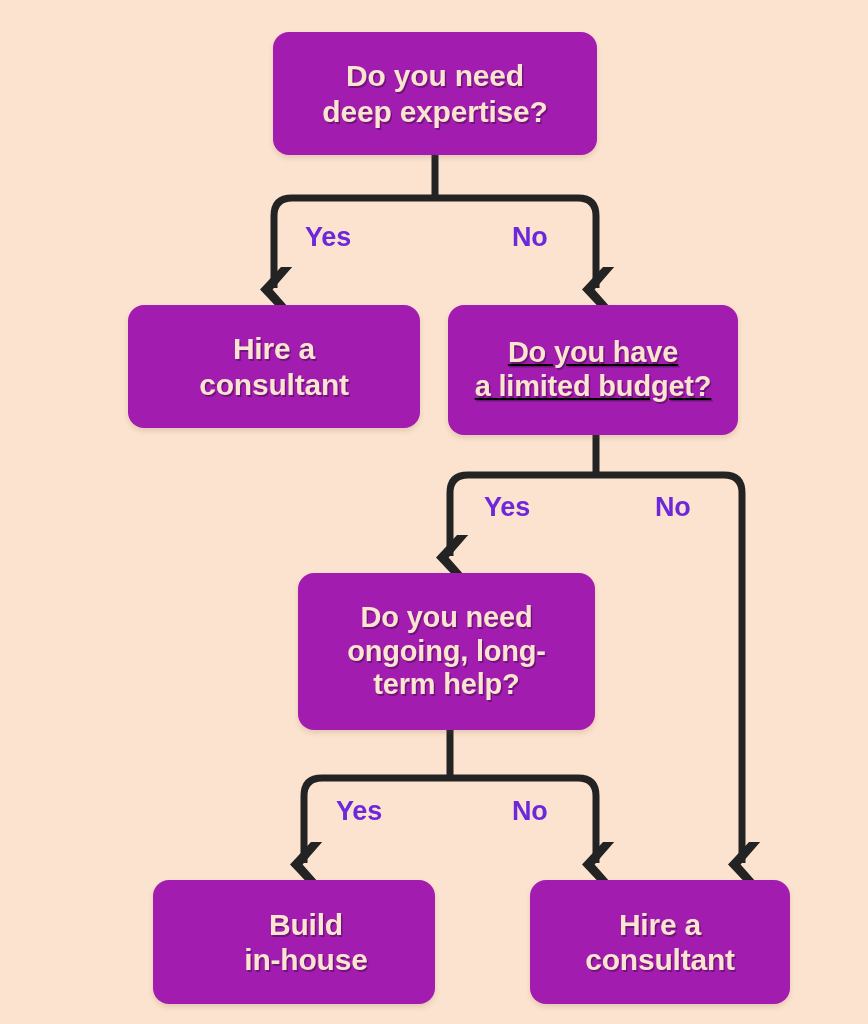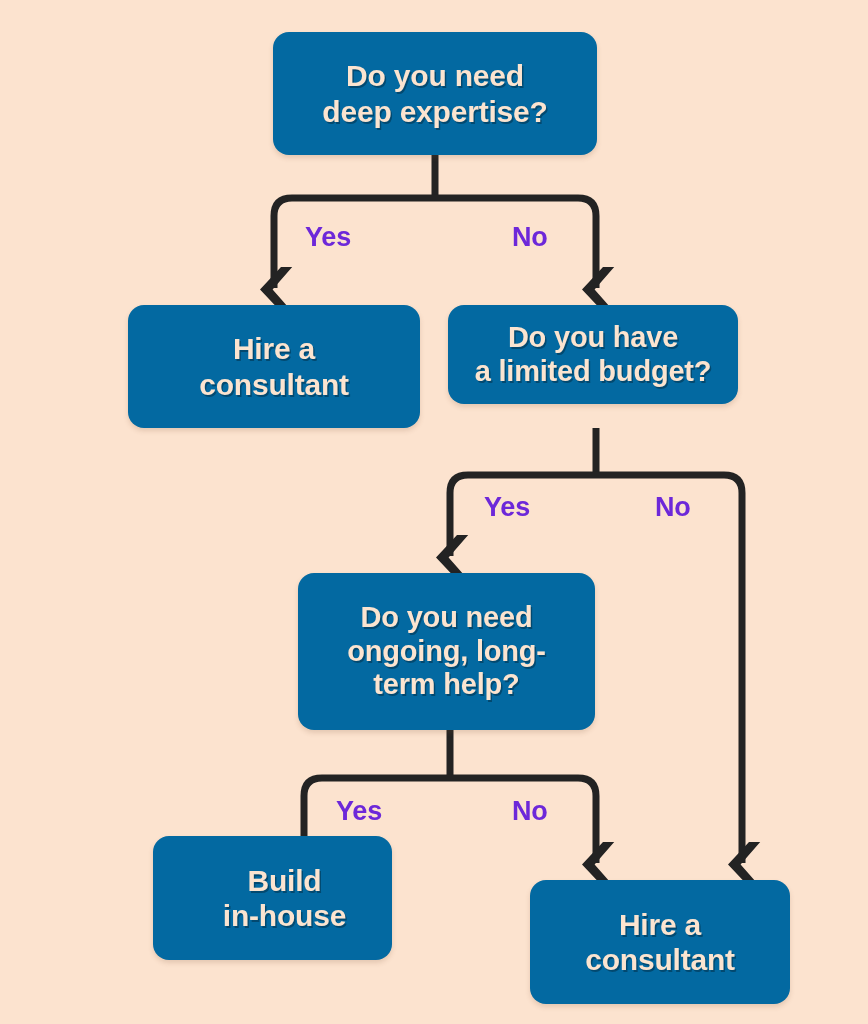--- a/index.html
+++ b/index.html
@@ -27,21 +27,21 @@
     left: 0;
     top: 0;
     width: 868px;
     height: 1024px;
     z-index: 1;
   }
   .node {
     position: absolute;
     z-index: 2;
     box-sizing: border-box;
-    background: #0369a1;
+    background: #a21caf;
     border-radius: 16px;
     display: flex;
     align-items: center;
     justify-content: center;
     text-align: center;
     box-shadow: 0 3px 5px rgba(120, 80, 50, 0.18);
   }
   .node-label {
     color: #fbe4d0;
     font-weight: bold;
@@ -51,27 +51,27 @@
     text-shadow: 1.5px 1.5px 0 rgba(0, 0, 0, 0.30);
     padding: 0 10px;
   }
   
   #node-expertise      { left: 273px; top: 32px;  width: 324px; height: 123px; }
   #node-expertise .node-label      { font-size: 30px; }
 
   #node-hire-1         { left: 128px; top: 305px; width: 292px; height: 123px; }
   #node-hire-1 .node-label         { font-size: 30px; }
 
-  #node-budget         { left: 448px; top: 305px; width: 290px; height: 99px; }
+  #node-budget         { left: 448px; top: 305px; width: 290px; height: 130px; text-decoration: underline; }
   #node-budget .node-label         { font-size: 29px; }
 
   #node-ongoing        { left: 298px; top: 573px; width: 297px; height: 157px; }
   #node-ongoing .node-label        { font-size: 29px; }
 
-  #node-build          { left: 153px; top: 836px; width: 239px; height: 124px; padding-left: 24px; }
+  #node-build          { left: 153px; top: 880px; width: 282px; height: 124px; padding-left: 24px; }
   #node-build .node-label          { font-size: 30px; }
 
   #node-hire-2         { left: 530px; top: 880px; width: 260px; height: 124px; }
   #node-hire-2 .node-label         { font-size: 30px; }
 
   
   .branch-label {
     position: absolute;
     z-index: 3;
     color: #6d28d9;

